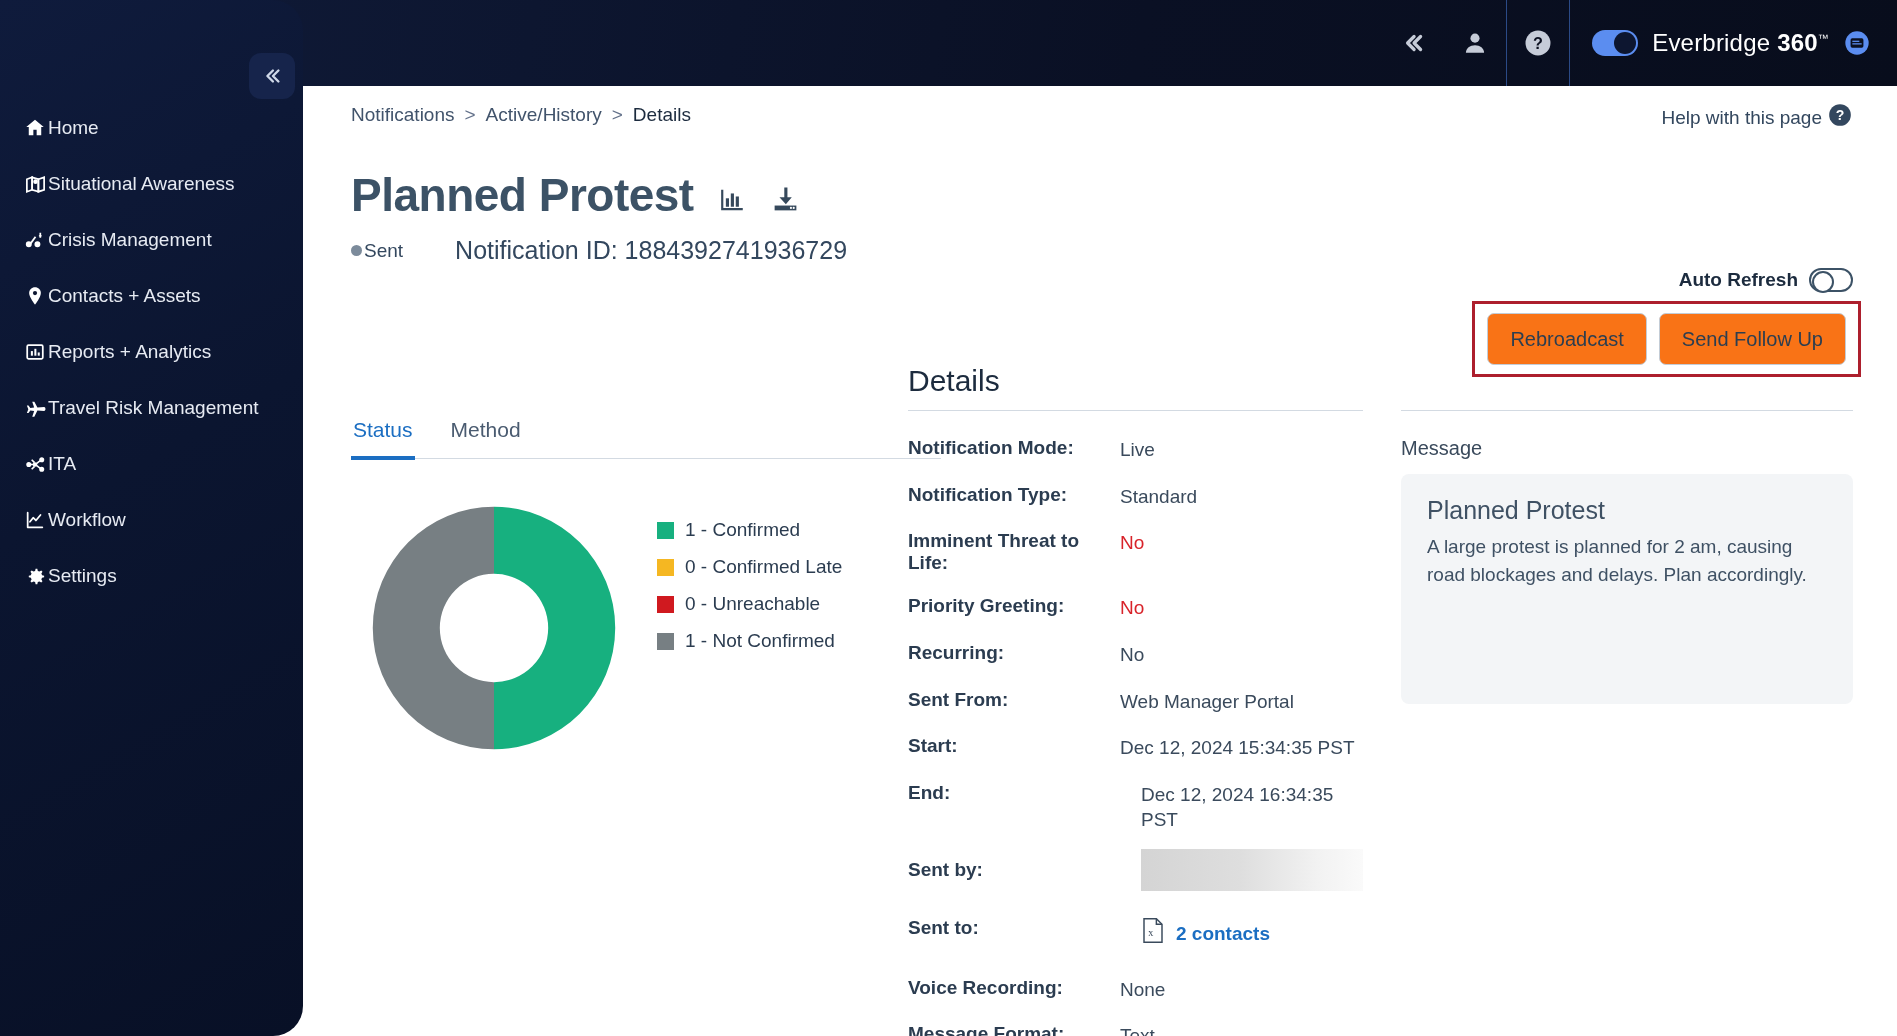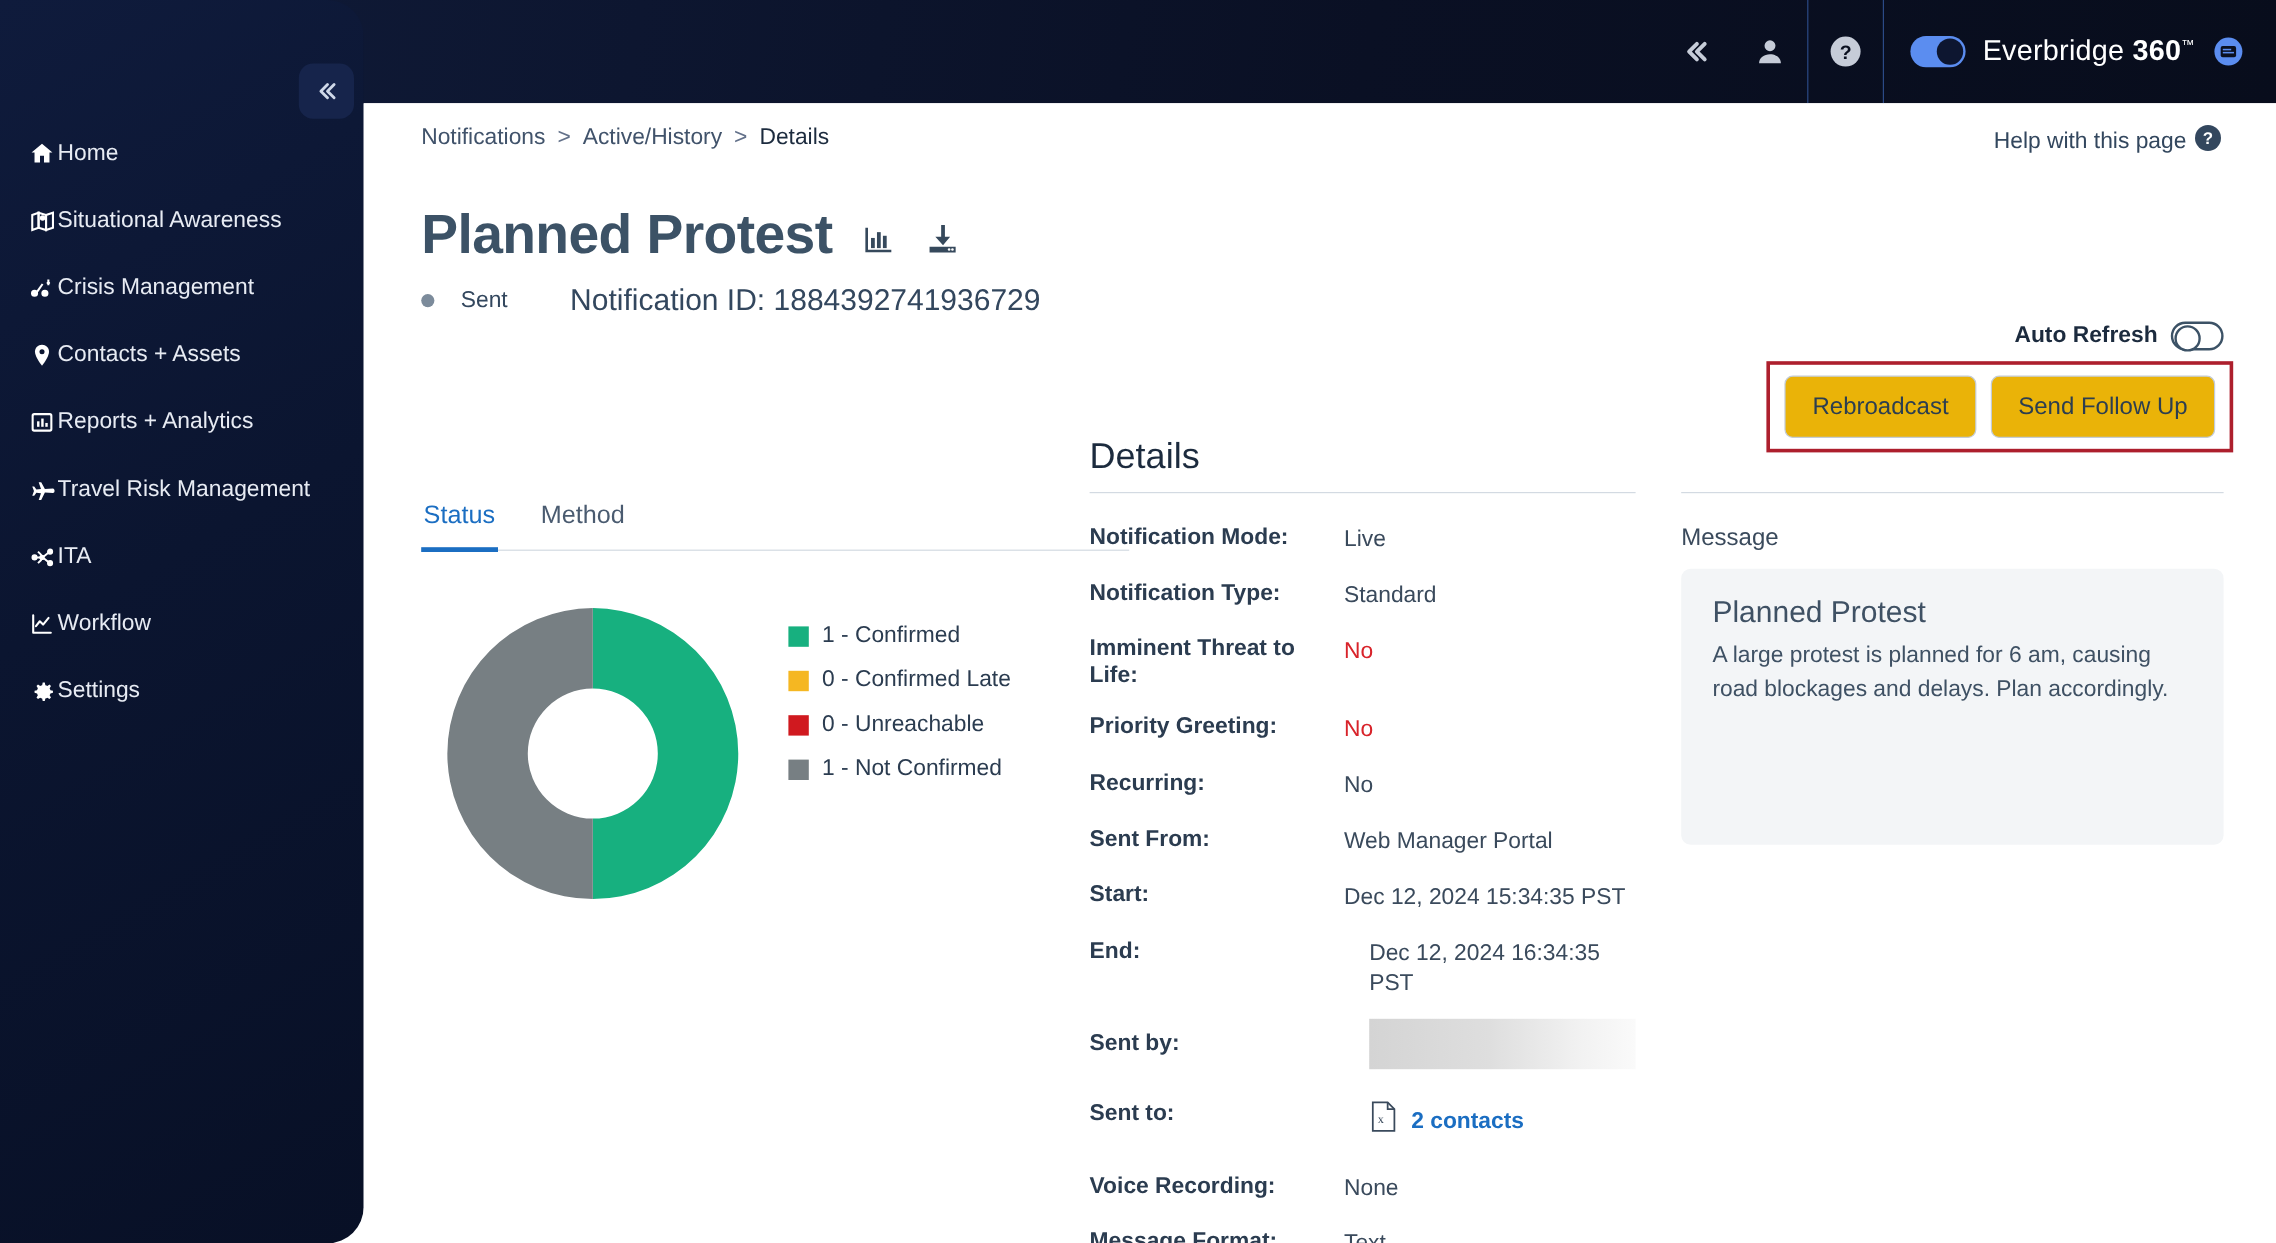--- a/index.html
+++ b/index.html
@@ -97,21 +97,21 @@
     position: absolute; right: 44px; top: 16px;
     display: flex; align-items: center; gap: 5px;
     font-size: 19px; color: #33475e; cursor: pointer;
   }
 
   .title-row { display: flex; align-items: flex-end; gap: 24px; padding: 42px 0 0 48px; }
   .page-title { font-size: 46px; font-weight: 700; color: #3c5266; letter-spacing: -.5px; }
   .title-ic { color: #36495c; display: flex; align-items: center; cursor: pointer; padding-bottom: 8px; }
 
   .sub-row { display: flex; align-items: center; padding: 14px 0 0 48px; gap: 52px; }
-  .sent-chip { display: flex; align-items: center; gap: 22px; font-size: 19px; color: #33475e; }
+  .sent-chip { display: flex; align-items: center; gap: 2px; font-size: 19px; color: #33475e; }
   .sent-dot { width: 11px; height: 11px; border-radius: 50%; background: #7c8b9b; }
   .notif-id { font-size: 25px; color: #33475e; }
 
   .auto-refresh {
     position: absolute; right: 44px; top: 182px;
     display: flex; align-items: center; gap: 11px; font-size: 19px;
     color: #1c2b3e; font-weight: 700;
   }
   .ar-toggle {
     width: 44px; height: 24px; border-radius: 12px; border: 2px solid #3c5266;
@@ -121,21 +121,21 @@
     content:""; position:absolute; left: 1px; top: 1px; width: 18px; height: 18px;
     border-radius: 50%; border: 2px solid #3c5266; background:#fff;
   }
 
   .action-box {
     position: absolute; right: 36px; top: 215px;
     border: 3px solid #ad1f2d; padding: 9px 12px; display: flex; gap: 12px;
   }
   .btn {
     min-width: 132px; height: 52px; padding: 0 22px;
-    border: 1px solid #c3ccd6; border-radius: 7px; background: #eab308;
+    border: 1px solid #c3ccd6; border-radius: 7px; background: #f97316;
     font-size: 20px; color: #2c3e50; cursor: pointer;
     font-family: "Liberation Sans", sans-serif;
   }
 
   
   .columns { position: absolute; left: 0; top: 278px; right: 0; bottom: 0; display: flex; }
   .col-status { width: 605px; padding-left: 48px; margin-top: 48px; }
   .col-details { width: 455px; }
   .col-message { flex: 1; padding-left: 38px; padding-right: 44px; }
 
@@ -498,19 +498,19 @@
           </div>
 
         </div>
       </div>
 
       <div class="col-message">
         <div class="section-head msg">&nbsp;</div>
         <div class="msg-label">Message</div>
         <div class="msg-card">
           <div class="msg-title">Planned Protest</div>
-          <div class="msg-body">A large protest is planned for 6 am, causing road blockages and delays. Plan accordingly.</div>
+          <div class="msg-body">A large protest is planned for 2 am, causing road blockages and delays. Plan accordingly.</div>
         </div>
       </div>
 
     </div>
   </div>
 </div>
 
 </body></html>

